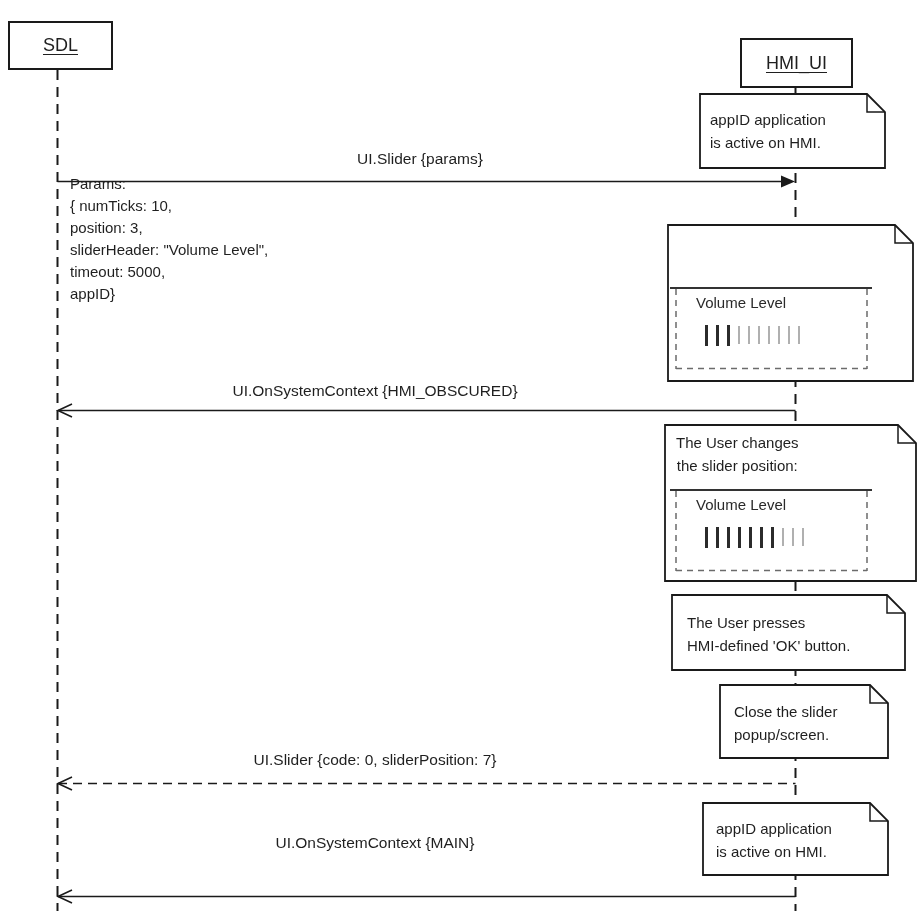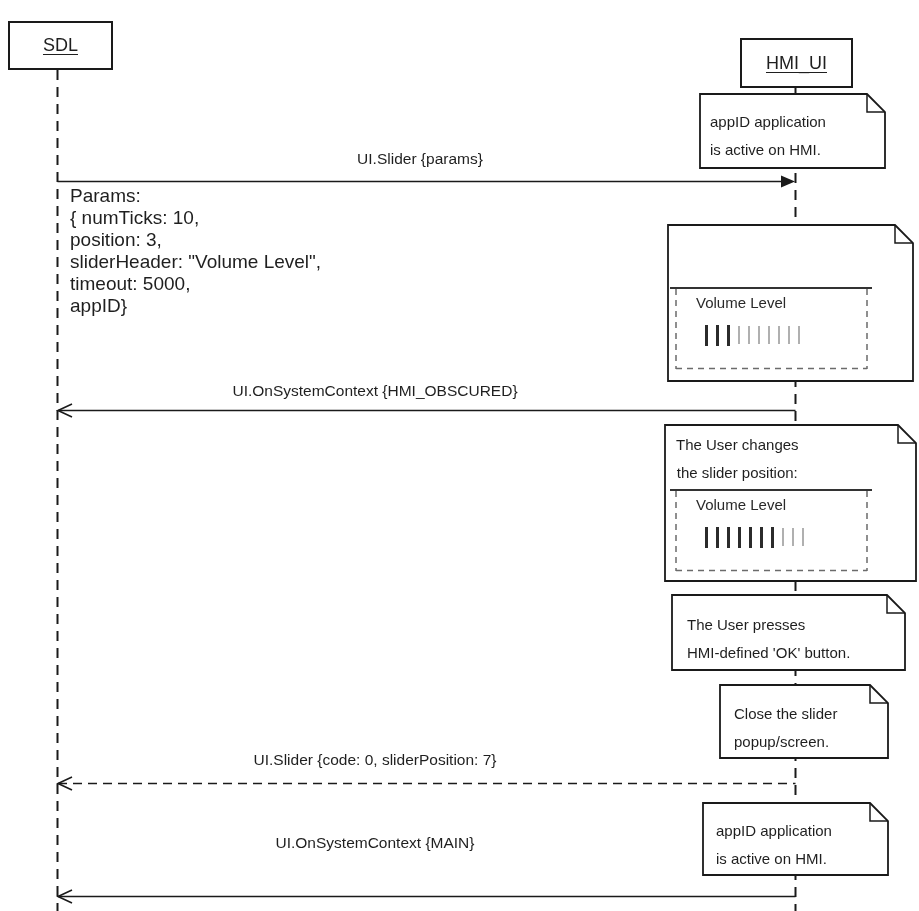--- a/index.html
+++ b/index.html
@@ -10,24 +10,24 @@
   #diagram-svg{position:absolute;left:0;top:0;}
   .actor{
     position:absolute;box-sizing:border-box;border:2px solid #1a1a1a;background:#fff;
     display:flex;align-items:center;justify-content:center;
     font-size:18px;text-decoration:underline;text-underline-offset:3px;color:#1f1f1f;
   }
   .msg-label{
     position:absolute;font-size:15.5px;text-align:center;white-space:nowrap;color:#1f1f1f;
   }
   .note-text{
-    position:absolute;font-size:15px;line-height:28px;white-space:pre-line;color:#1f1f1f;
+    position:absolute;font-size:15px;line-height:23px;white-space:pre-line;color:#1f1f1f;
   }
   .params-text{
-    position:absolute;left:70px;top:167px;font-size:19px;line-height:22px;
+    position:absolute;left:70px;top:155px;font-size:15px;line-height:22px;
     white-space:pre-line;color:#1f1f1f;
   }
   .slider-header{
     position:absolute;font-size:15px;color:#2a2a2a;white-space:nowrap;
   }
   .tickrow{
     position:absolute;display:flex;align-items:center;gap:8px;height:22px;
   }
   .tick{width:2px;height:18px;background:#b0b0b0;}
   .tick.dark{width:3px;height:21px;background:#2b2b2b;}

